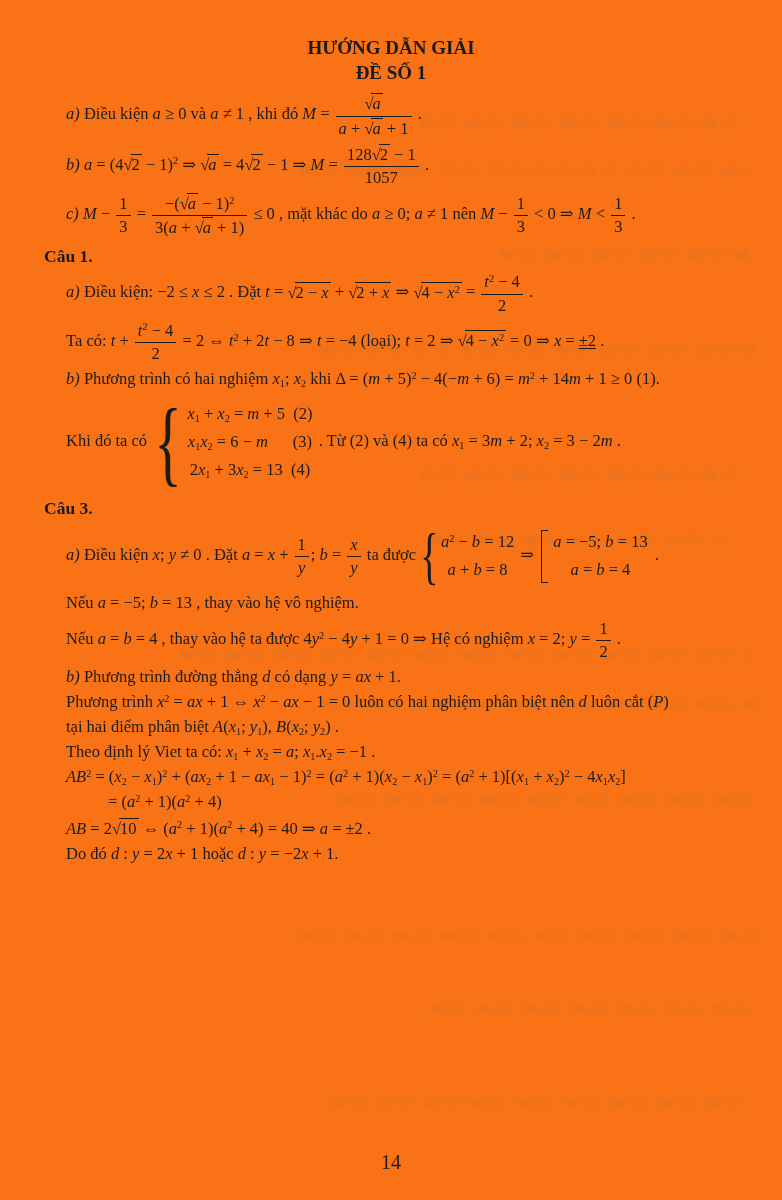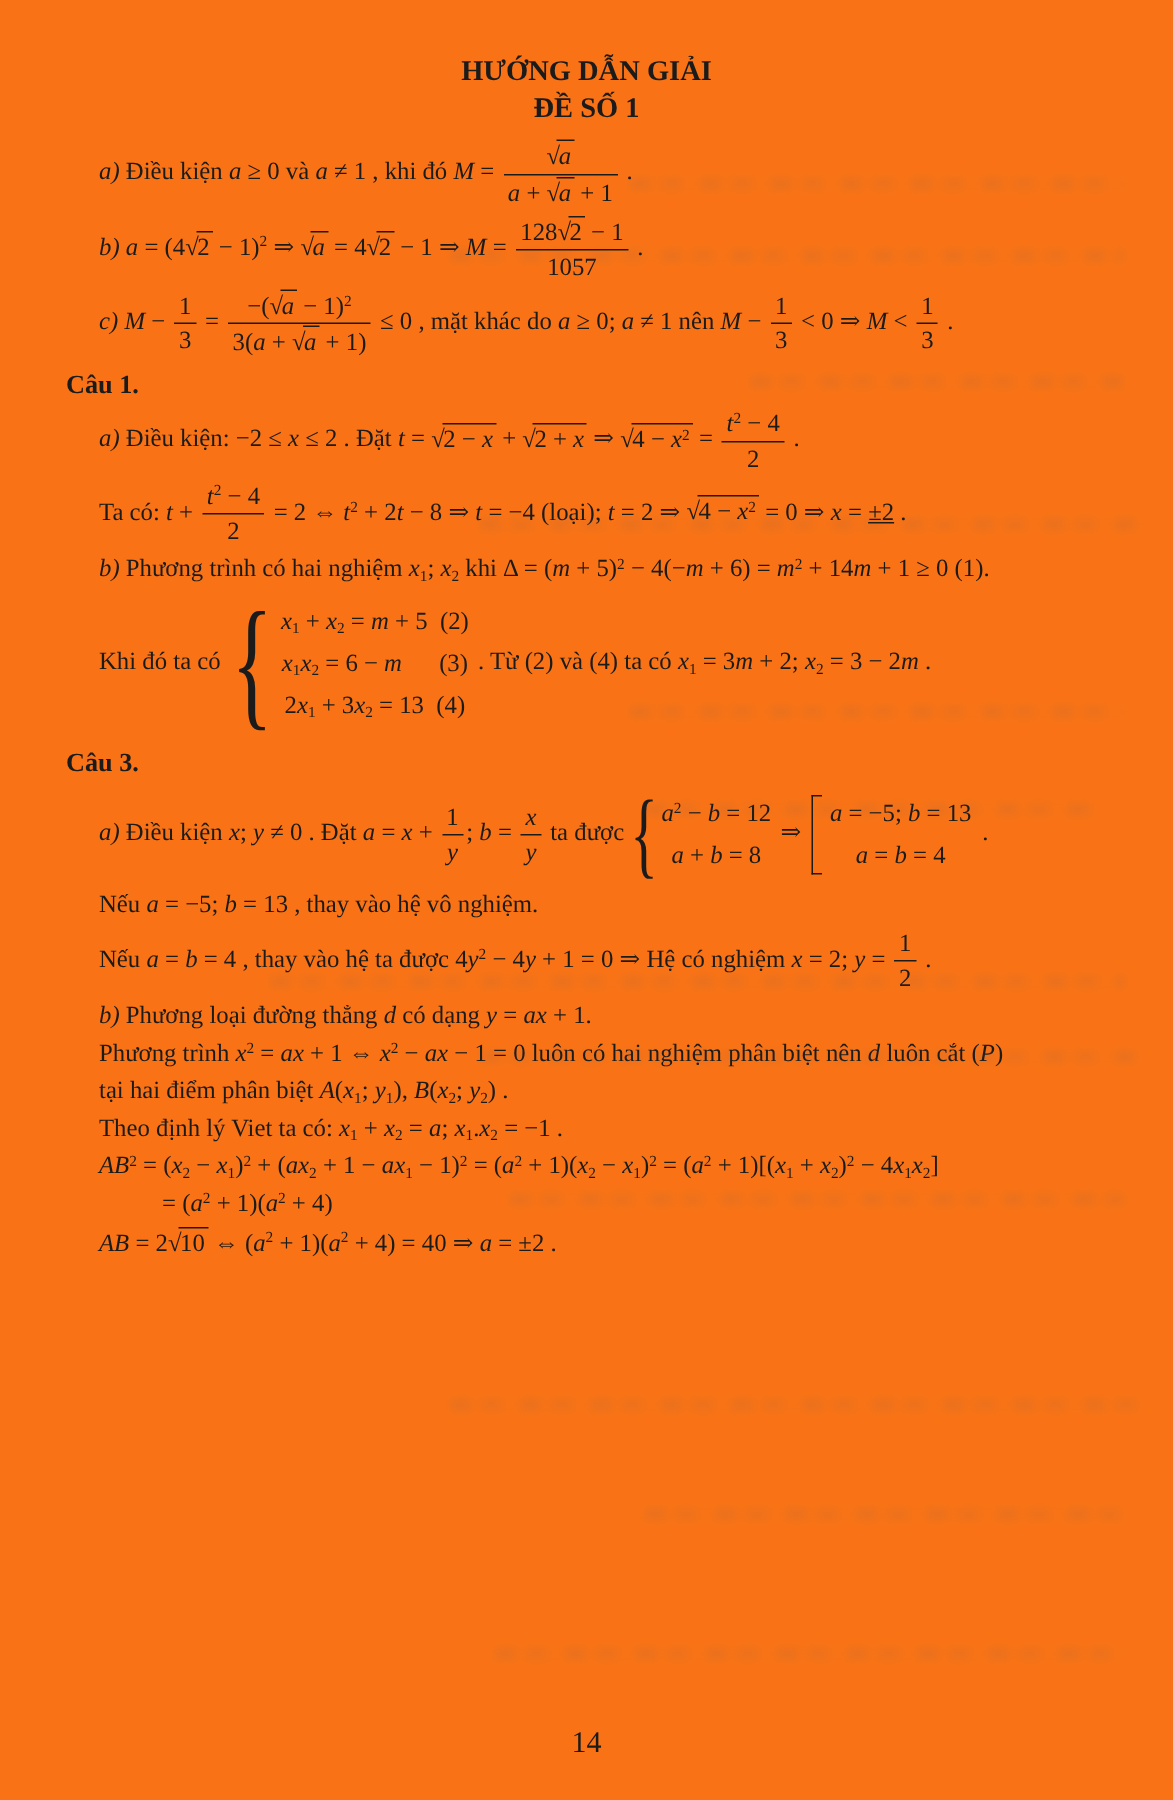--- a/index.html
+++ b/index.html
@@ -47,27 +47,28 @@
       <div class="line"><span class="it">c) </span><span class="it">M</span><span class="r"> − </span><span class="fr"><span class="fn"><span class="r">1</span></span><span class="fd"><span class="r">3</span></span></span><span class="r"> = </span><span class="fr"><span class="fn"><span class="r">−(</span><span class="sq"><span class="rg">√</span><span class="rc"><span class="it">a</span></span></span><span class="r"> − 1)</span><span class="sp"><span class="r">2</span></span></span><span class="fd"><span class="r">3(</span><span class="it">a</span><span class="r"> + </span><span class="sq"><span class="rg">√</span><span class="rc"><span class="it">a</span></span></span><span class="r"> + 1)</span></span></span><span class="r"> ≤ 0 , mặt khác do </span><span class="it">a</span><span class="r"> ≥ 0; </span><span class="it">a</span><span class="r"> ≠ 1 nên </span><span class="it">M</span><span class="r"> − </span><span class="fr"><span class="fn"><span class="r">1</span></span><span class="fd"><span class="r">3</span></span></span><span class="r"> &lt; 0 ⇒ </span><span class="it">M</span><span class="r"> &lt; </span><span class="fr"><span class="fn"><span class="r">1</span></span><span class="fd"><span class="r">3</span></span></span><span class="r"> .</span></div>
       <div class="heading">Câu 1.</div>
       <div class="line"><span class="it">a) </span><span class="r">Điều kiện: −2 ≤ </span><span class="it">x</span><span class="r"> ≤ 2 . Đặt </span><span class="it">t</span><span class="r"> = </span><span class="sq"><span class="rg">√</span><span class="rc"><span class="r">2 − </span><span class="it">x</span></span></span><span class="r"> + </span><span class="sq"><span class="rg">√</span><span class="rc"><span class="r">2 + </span><span class="it">x</span></span></span><span class="r"> ⇒ </span><span class="sq"><span class="rg">√</span><span class="rc"><span class="r">4 − </span><span class="it">x</span><span class="sp"><span class="r">2</span></span></span></span><span class="r"> = </span><span class="fr"><span class="fn"><span class="it">t</span><span class="sp"><span class="r">2</span></span><span class="r"> − 4</span></span><span class="fd"><span class="r">2</span></span></span><span class="r"> .</span></div>
       <div class="line"><span class="r">Ta có: </span><span class="it">t</span><span class="r"> + </span><span class="fr"><span class="fn"><span class="it">t</span><span class="sp"><span class="r">2</span></span><span class="r"> − 4</span></span><span class="fd"><span class="r">2</span></span></span><span class="r"> = 2 ⇔ </span><span class="it">t</span><span class="sp"><span class="r">2</span></span><span class="r"> + 2</span><span class="it">t</span><span class="r"> − 8 ⇒ </span><span class="it">t</span><span class="r"> = −4 (loại); </span><span class="it">t</span><span class="r"> = 2 ⇒ </span><span class="sq"><span class="rg">√</span><span class="rc"><span class="r">4 − </span><span class="it">x</span><span class="sp"><span class="r">2</span></span></span></span><span class="r"> = 0 ⇒ </span><span class="it">x</span><span class="r"> = </span><span class="ul"><span class="r">±2</span></span><span class="r"> .</span></div>
       <div class="line"><span class="it">b) </span><span class="r">Phương trình có hai nghiệm </span><span class="it">x</span><span class="sb"><span class="r">1</span></span><span class="r">; </span><span class="it">x</span><span class="sb"><span class="r">2</span></span><span class="r"> khi Δ = (</span><span class="it">m</span><span class="r"> + 5)</span><span class="sp"><span class="r">2</span></span><span class="r"> − 4(−</span><span class="it">m</span><span class="r"> + 6) = </span><span class="it">m</span><span class="sp"><span class="r">2</span></span><span class="r"> + 14</span><span class="it">m</span><span class="r"> + 1 ≥ 0 (1).</span></div>
       <div class="line"><span class="r">Khi đó ta có </span><span class="cs"><span class="csb" style="font-size: 96px;">{</span><span class="rows"><span class="row"><span class="it">x</span><span class="sb"><span class="r">1</span></span><span class="r"> + </span><span class="it">x</span><span class="sb"><span class="r">2</span></span><span class="r"> = </span><span class="it">m</span><span class="r"> + 5  (2)</span></span><span class="row"><span class="it">x</span><span class="sb"><span class="r">1</span></span><span class="it">x</span><span class="sb"><span class="r">2</span></span><span class="r"> = 6 − </span><span class="it">m</span><span class="r">      (3)</span></span><span class="row"><span class="r">2</span><span class="it">x</span><span class="sb"><span class="r">1</span></span><span class="r"> + 3</span><span class="it">x</span><span class="sb"><span class="r">2</span></span><span class="r"> = 13  (4)</span></span></span></span><span class="r"> . Từ (2) và (4) ta có </span><span class="it">x</span><span class="sb"><span class="r">1</span></span><span class="r"> = 3</span><span class="it">m</span><span class="r"> + 2; </span><span class="it">x</span><span class="sb"><span class="r">2</span></span><span class="r"> = 3 − 2</span><span class="it">m</span><span class="r"> .</span></div>
       <div class="heading">Câu 3.</div>
       <div class="line"><span class="it">a) </span><span class="r">Điều kiện </span><span class="it">x</span><span class="r">; </span><span class="it">y</span><span class="r"> ≠ 0 . Đặt </span><span class="it">a</span><span class="r"> = </span><span class="it">x</span><span class="r"> + </span><span class="fr"><span class="fn"><span class="r">1</span></span><span class="fd"><span class="it">y</span></span></span><span class="r">; </span><span class="it">b</span><span class="r"> = </span><span class="fr"><span class="fn"><span class="it">x</span></span><span class="fd"><span class="it">y</span></span></span><span class="r"> ta được </span><span class="cs"><span class="csb" style="font-size: 64px;">{</span><span class="rows"><span class="row"><span class="it">a</span><span class="sp"><span class="r">2</span></span><span class="r"> − </span><span class="it">b</span><span class="r"> = 12</span></span><span class="row"><span class="it">a</span><span class="r"> + </span><span class="it">b</span><span class="r"> = 8</span></span></span></span><span class="r"> ⇒ </span><span class="bk"><span class="bkb"></span><span class="rows"><span class="row"><span class="it">a</span><span class="r"> = −5; </span><span class="it">b</span><span class="r"> = 13</span></span><span class="row"><span class="it">a</span><span class="r"> = </span><span class="it">b</span><span class="r"> = 4</span></span></span></span><span class="r"> .</span></div>
       <div class="line"><span class="r">Nếu </span><span class="it">a</span><span class="r"> = −5; </span><span class="it">b</span><span class="r"> = 13 , thay vào hệ vô nghiệm.</span></div>
       <div class="line"><span class="r">Nếu </span><span class="it">a</span><span class="r"> = </span><span class="it">b</span><span class="r"> = 4 , thay vào hệ ta được 4</span><span class="it">y</span><span class="sp"><span class="r">2</span></span><span class="r"> − 4</span><span class="it">y</span><span class="r"> + 1 = 0 ⇒ Hệ có nghiệm </span><span class="it">x</span><span class="r"> = 2; </span><span class="it">y</span><span class="r"> = </span><span class="fr"><span class="fn"><span class="r">1</span></span><span class="fd"><span class="r">2</span></span></span><span class="r"> .</span></div>
-      <div class="line"><span class="it">b) </span><span class="r">Phương loại đường thẳng </span><span class="it">d</span><span class="r"> có dạng </span><span class="it">y</span><span class="r"> = </span><span class="it">ax</span><span class="r"> + 1.</span></div>
+      <div class="line"><span class="it">b) </span><span class="r">Phương trình đường thẳng </span><span class="it">d</span><span class="r"> có dạng </span><span class="it">y</span><span class="r"> = </span><span class="it">ax</span><span class="r"> + 1.</span></div>
       <div class="line"><span class="r">Phương trình </span><span class="it">x</span><span class="sp"><span class="r">2</span></span><span class="r"> = </span><span class="it">ax</span><span class="r"> + 1 ⇔ </span><span class="it">x</span><span class="sp"><span class="r">2</span></span><span class="r"> − </span><span class="it">ax</span><span class="r"> − 1 = 0 luôn có hai nghiệm phân biệt nên </span><span class="it">d</span><span class="r"> luôn cắt (</span><span class="it">P</span><span class="r">)</span></div>
       <div class="line"><span class="r">tại hai điểm phân biệt </span><span class="it">A</span><span class="r">(</span><span class="it">x</span><span class="sb"><span class="r">1</span></span><span class="r">; </span><span class="it">y</span><span class="sb"><span class="r">1</span></span><span class="r">), </span><span class="it">B</span><span class="r">(</span><span class="it">x</span><span class="sb"><span class="r">2</span></span><span class="r">; </span><span class="it">y</span><span class="sb"><span class="r">2</span></span><span class="r">) .</span></div>
       <div class="line"><span class="r">Theo định lý Viet ta có: </span><span class="it">x</span><span class="sb"><span class="r">1</span></span><span class="r"> + </span><span class="it">x</span><span class="sb"><span class="r">2</span></span><span class="r"> = </span><span class="it">a</span><span class="r">; </span><span class="it">x</span><span class="sb"><span class="r">1</span></span><span class="r">.</span><span class="it">x</span><span class="sb"><span class="r">2</span></span><span class="r"> = −1 .</span></div>
       <div class="line"><span class="it">AB</span><span class="sp"><span class="r">2</span></span><span class="r"> = (</span><span class="it">x</span><span class="sb"><span class="r">2</span></span><span class="r"> − </span><span class="it">x</span><span class="sb"><span class="r">1</span></span><span class="r">)</span><span class="sp"><span class="r">2</span></span><span class="r"> + (</span><span class="it">ax</span><span class="sb"><span class="r">2</span></span><span class="r"> + 1 − </span><span class="it">ax</span><span class="sb"><span class="r">1</span></span><span class="r"> − 1)</span><span class="sp"><span class="r">2</span></span><span class="r"> = (</span><span class="it">a</span><span class="sp"><span class="r">2</span></span><span class="r"> + 1)(</span><span class="it">x</span><span class="sb"><span class="r">2</span></span><span class="r"> − </span><span class="it">x</span><span class="sb"><span class="r">1</span></span><span class="r">)</span><span class="sp"><span class="r">2</span></span><span class="r"> = (</span><span class="it">a</span><span class="sp"><span class="r">2</span></span><span class="r"> + 1)[(</span><span class="it">x</span><span class="sb"><span class="r">1</span></span><span class="r"> + </span><span class="it">x</span><span class="sb"><span class="r">2</span></span><span class="r">)</span><span class="sp"><span class="r">2</span></span><span class="r"> − 4</span><span class="it">x</span><span class="sb"><span class="r">1</span></span><span class="it">x</span><span class="sb"><span class="r">2</span></span><span class="r">]</span></div>
       <div class="line ind2"><span class="r">= (</span><span class="it">a</span><span class="sp"><span class="r">2</span></span><span class="r"> + 1)(</span><span class="it">a</span><span class="sp"><span class="r">2</span></span><span class="r"> + 4)</span></div>
       <div class="line"><span class="it">AB</span><span class="r"> = 2</span><span class="sq"><span class="rg">√</span><span class="rc"><span class="r">10</span></span></span><span class="r"> ⇔ (</span><span class="it">a</span><span class="sp"><span class="r">2</span></span><span class="r"> + 1)(</span><span class="it">a</span><span class="sp"><span class="r">2</span></span><span class="r"> + 4) = 40 ⇒ </span><span class="it">a</span><span class="r"> = ±2 .</span></div>
+      <div class="line"><span class="r">Do đó </span><span class="it">d</span><span class="r"> : </span><span class="it">y</span><span class="r"> = 2</span><span class="it">x</span><span class="r"> + 1 hoặc </span><span class="it">d</span><span class="r"> : </span><span class="it">y</span><span class="r"> = −2</span><span class="it">x</span><span class="r"> + 1.</span></div>
     </main>
 
   <div class="pagenum">14</div>
 
   <div class="bleed" style="left:420px;top:118px;width:330px;"></div>
   <div class="bleed" style="left:300px;top:166px;width:450px;"></div>
   <div class="bleed" style="left:500px;top:250px;width:250px;"></div>
   <div class="bleed" style="left:320px;top:345px;width:440px;"></div>
   <div class="bleed" style="left:420px;top:470px;width:330px;"></div>
   <div class="bleed" style="left:430px;top:535px;width:300px;"></div>

